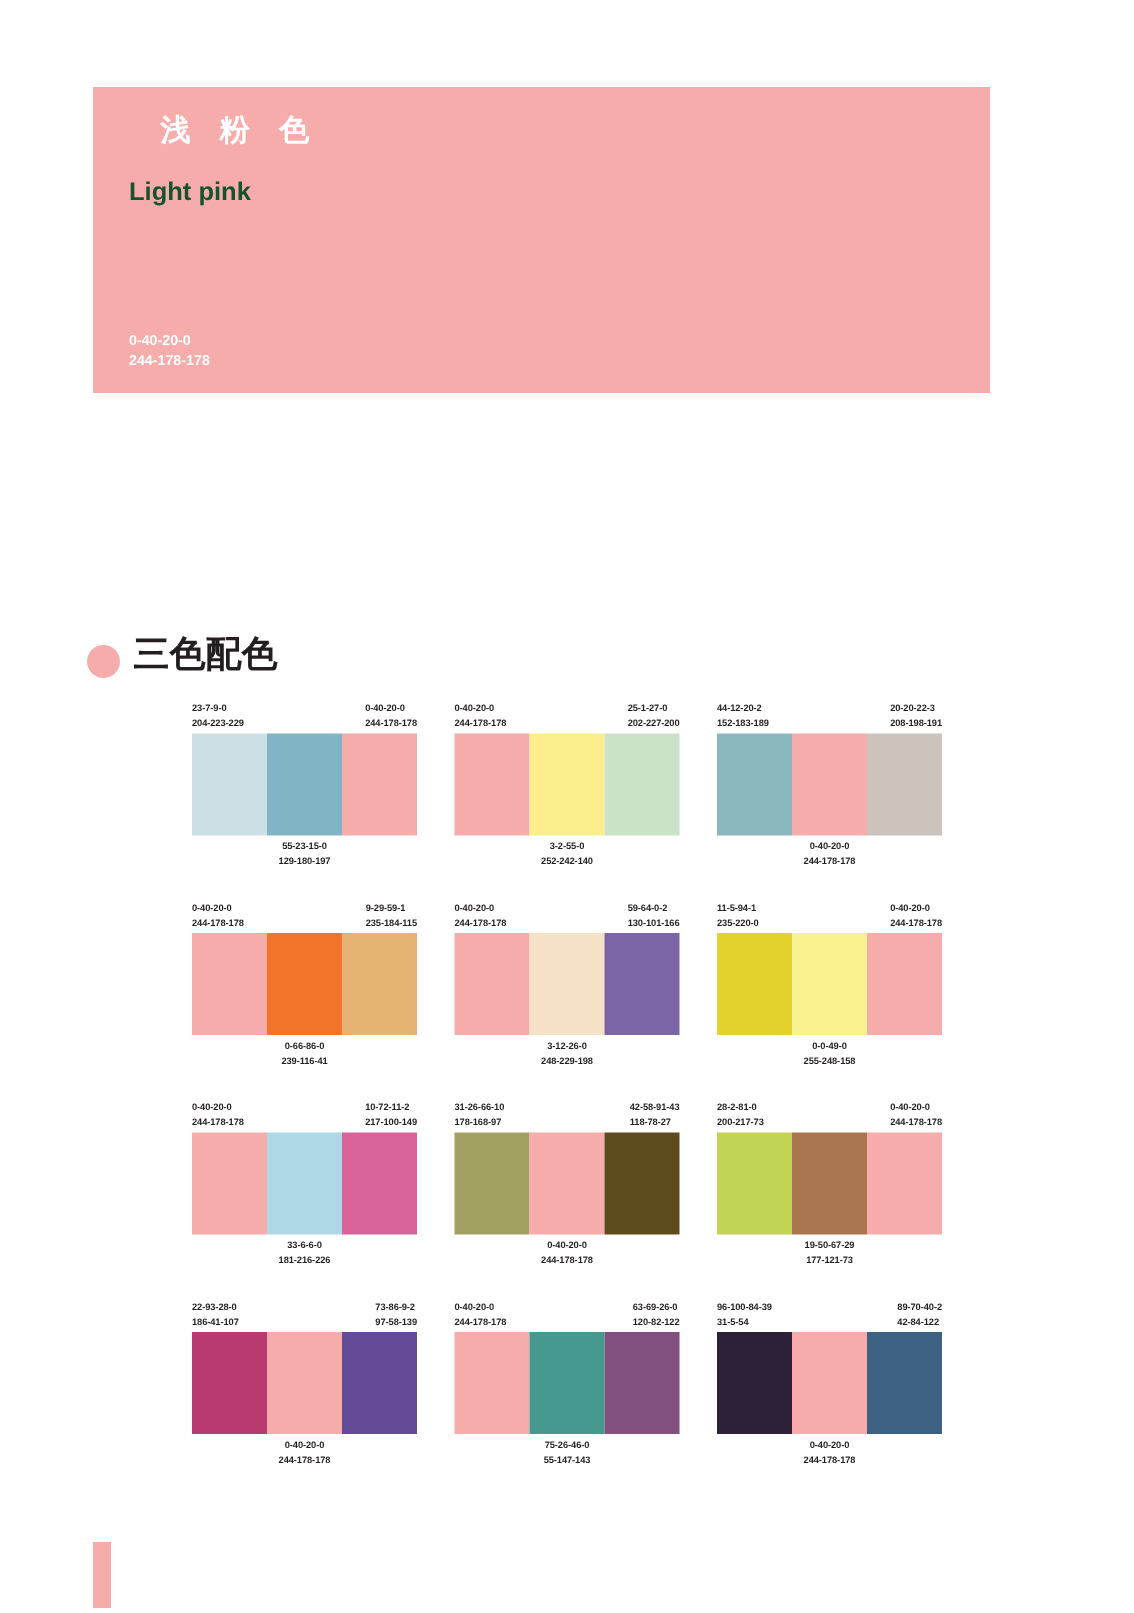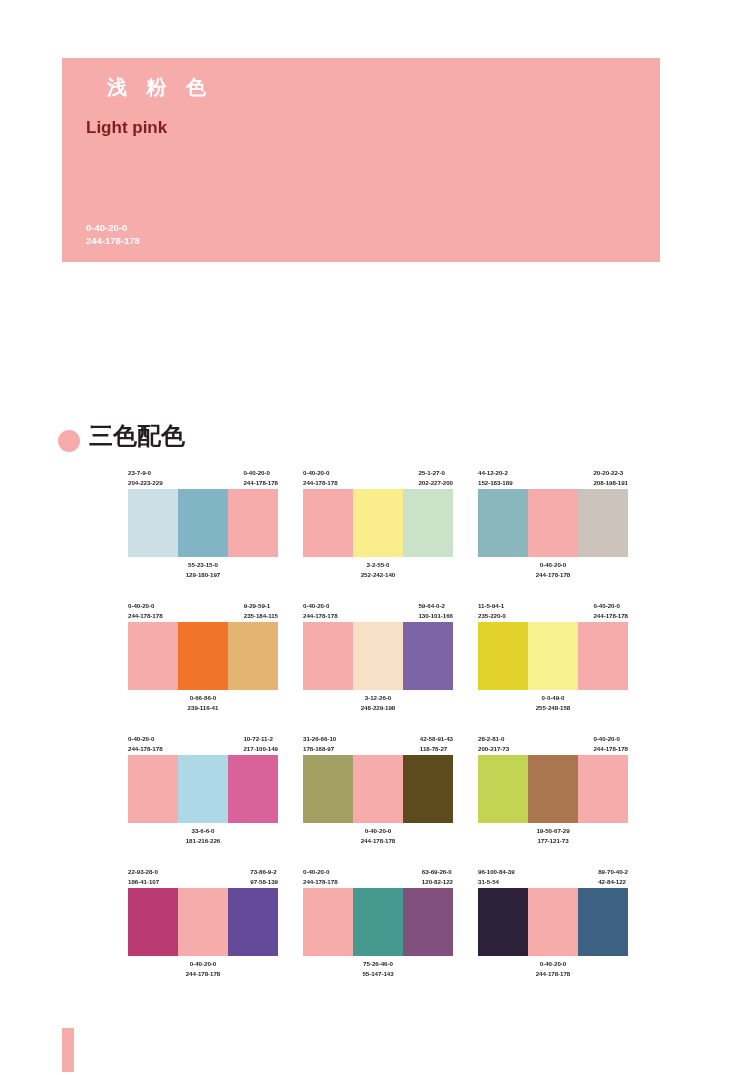--- a/index.html
+++ b/index.html
@@ -35,21 +35,21 @@
     line-height: 1.1;
     white-space: nowrap;
     margin-left: 21px;
   }
   #hero-title-en {
     position: absolute;
     left: 24px;
     top: 60px;
     font-size: 17px;
     font-weight: bold;
-    color: #7f1d1d;
+    color: #14532d;
     letter-spacing: 0px;
     white-space: nowrap;
   }
   #hero-codes {
     position: absolute;
     left: 24px;
     top: 164px;
     font-size: 9.5px;
     font-weight: bold;
     color: #ffffff;

